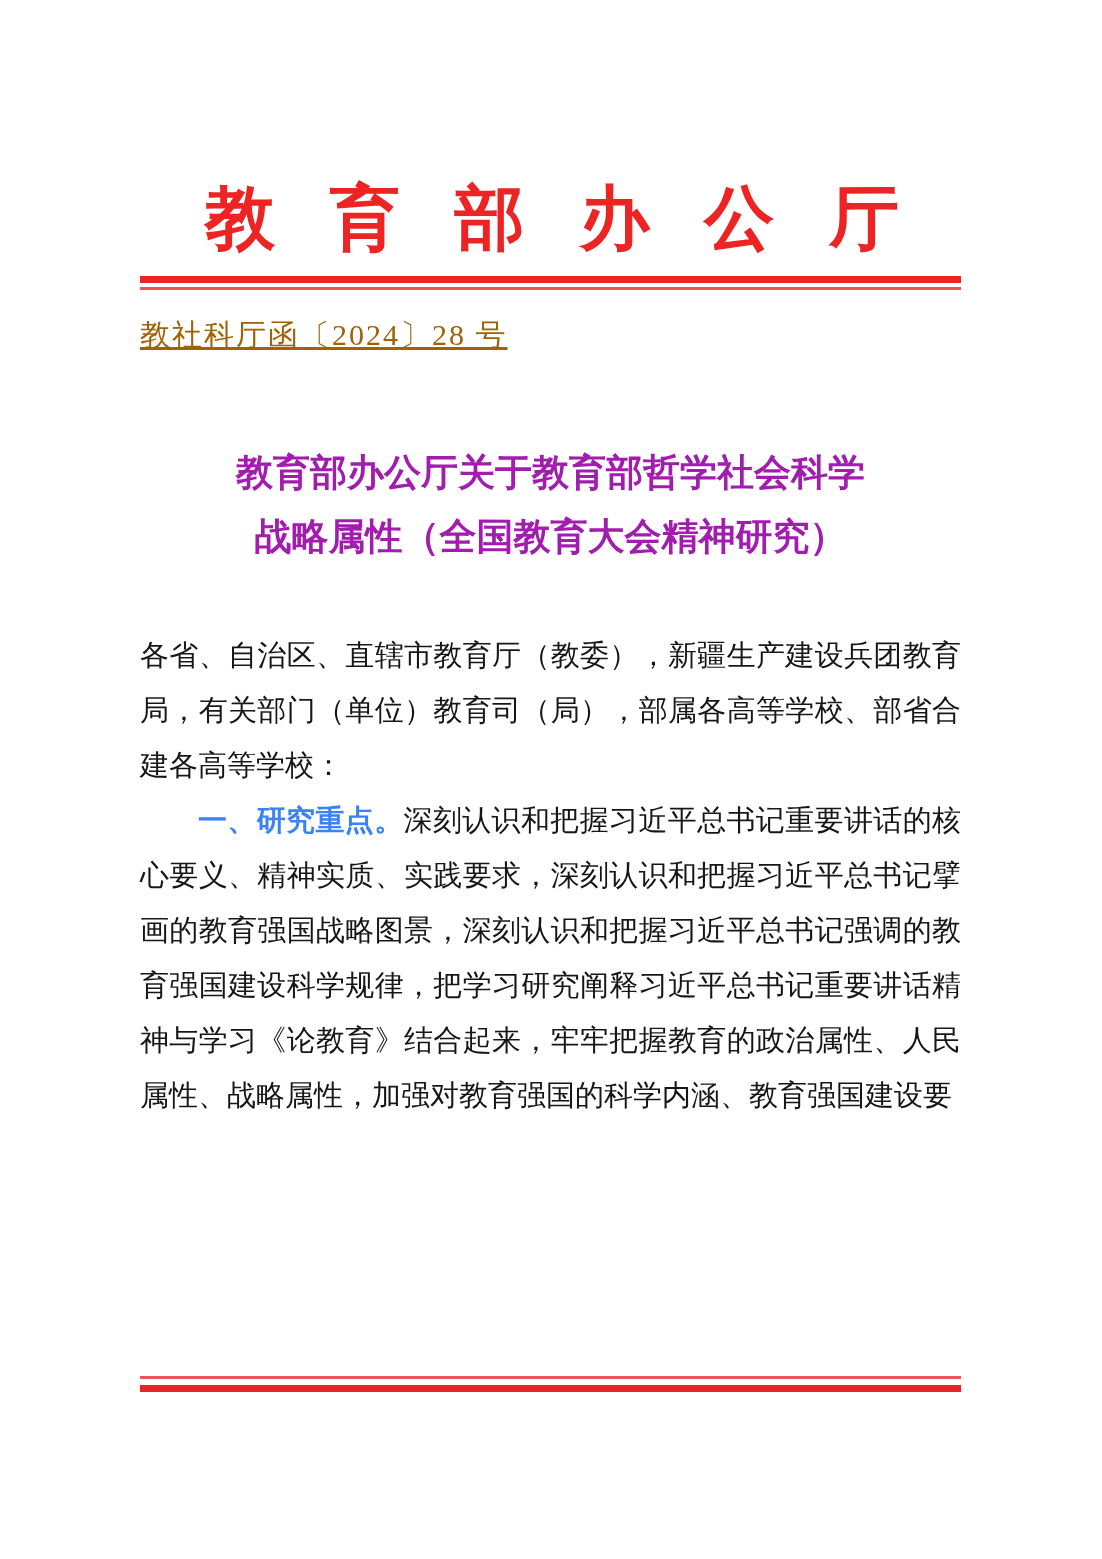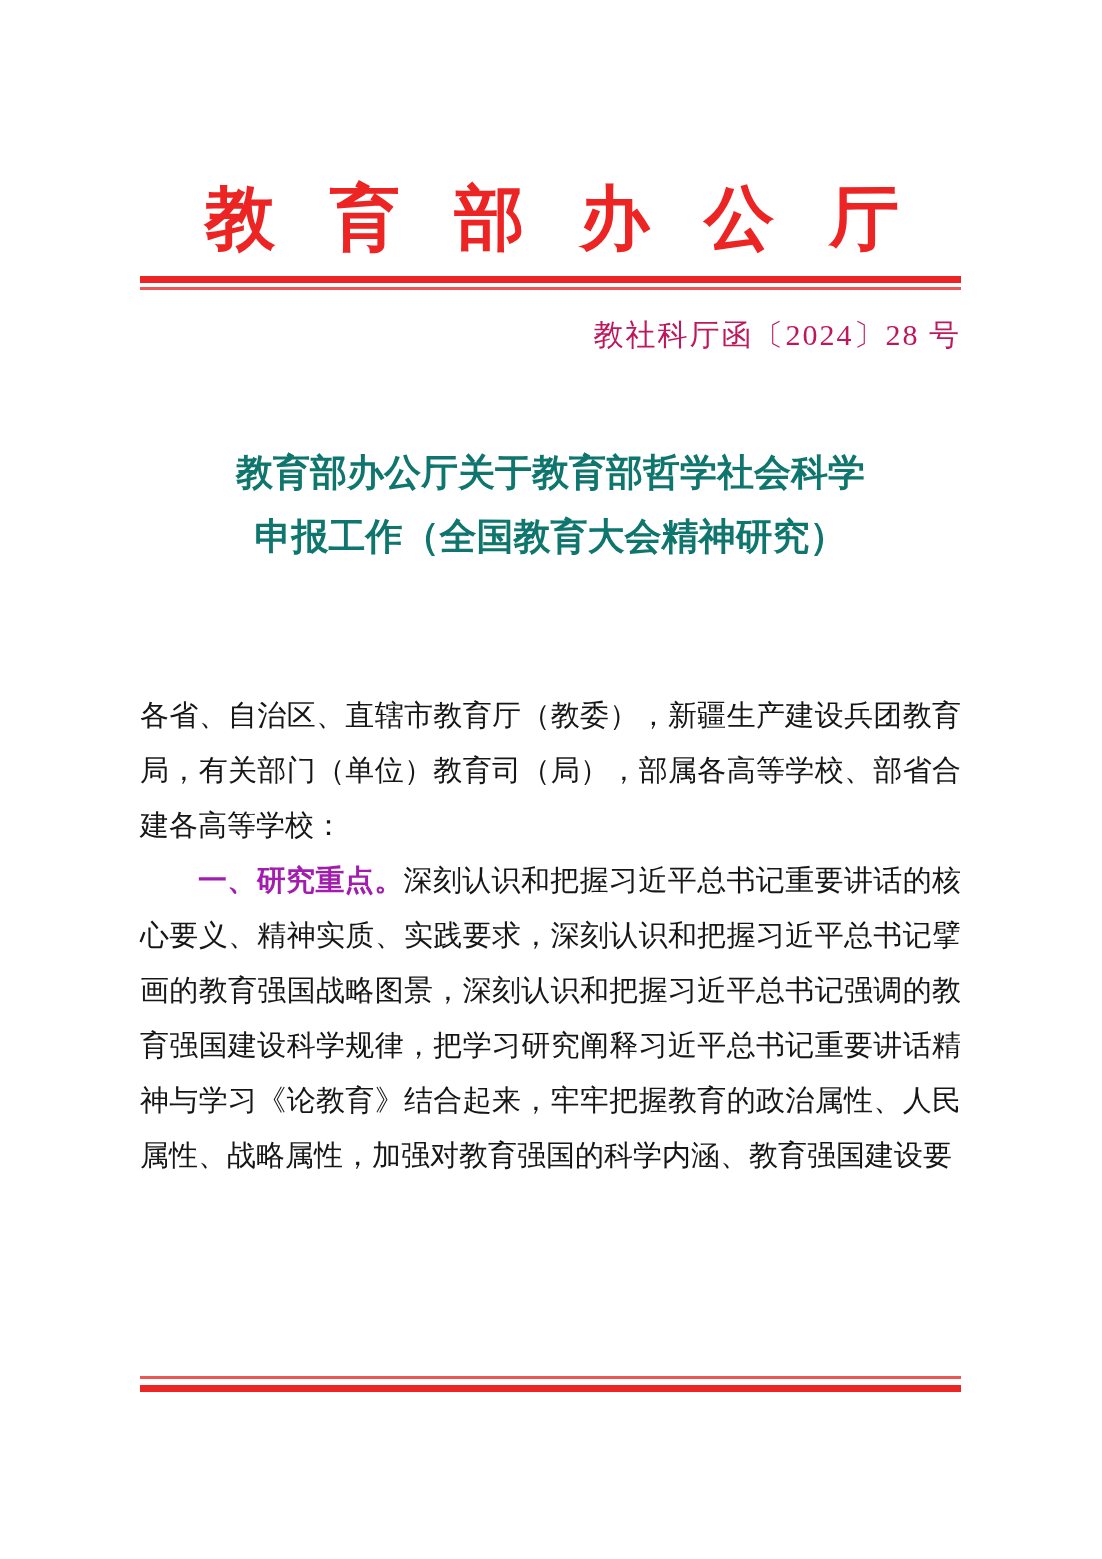--- a/index.html
+++ b/index.html
@@ -43,60 +43,61 @@
   #hdr-thick { top: 276px; }
   #hdr-thin  { top: 287px; }
   #ftr-thin  { top: 1376px; }
   #ftr-thick { top: 1385px; }
   
   .doc-number {
     position: absolute;
     left: 140px;
     top: 317px;
     width: 821px;
-    text-align: right;
+    text-align: left;
     font-size: 30px;
     line-height: 36px;
-    color: #be185d;
+    color: #a16207;
     letter-spacing: 2px;
+    text-decoration: underline;
   }
   
   .doc-title {
     position: absolute;
     left: 140px;
     top: 441px;
     width: 821px;
     text-align: center;
     font-weight: bold;
     font-size: 37px;
     line-height: 64px;
-    color: #0f766e;
+    color: #a21caf;
   }
   
   .doc-body {
     position: absolute;
     left: 140px;
-    top: 688px;
+    top: 628px;
     width: 821px;
     font-size: 29px;
     line-height: 55px;
     text-align: justify;
     color: #161616;
   }
   .doc-body p {
     margin: 0;
     padding: 0;
   }
   .doc-body p.indent {
     text-indent: 2em;
   }
   .seg-bold {
     font-weight: bold;
     font-family: Liberation Serif, serif;
-    color: #a21caf;
+    color: #3b82f6;
     margin-top: 16px;
   }
 </style>
 </head>
 <body>
 
 <div class="page">
 
   <div class="header-title">
       <span>教</span>
@@ -107,21 +108,21 @@
       <span>厅</span>
     </div>
 
   <div id="hdr-thick" class="rule rule-thick"></div>
   <div id="hdr-thin" class="rule rule-thin"></div>
 
   <div class="doc-number">教社科厅函〔2024〕28 号</div>
 
   <div class="doc-title">
       <div>教育部办公厅关于教育部哲学社会科学</div>
-      <div>申报工作（全国教育大会精神研究）</div>
+      <div>战略属性（全国教育大会精神研究）</div>
     </div>
 
   <div class="doc-body">
       <p><span>各省、自治区、直辖市教育厅（教委），新疆生产建设兵团教育局，有关部门（单位）教育司（局），部属各高等学校、部省合建各高等学校：</span></p>
       <p class="indent"><span class="seg-bold">一、研究重点。</span><span>深刻认识和把握习近平总书记重要讲话的核心要义、精神实质、实践要求，深刻认识和把握习近平总书记擘画的教育强国战略图景，深刻认识和把握习近平总书记强调的教育强国建设科学规律，把学习研究阐释习近平总书记重要讲话精神与学习《论教育》结合起来，牢牢把握教育的政治属性、人民属性、战略属性，加强对教育强国的科学内涵、教育强国建设要</span></p>
     </div>
 
   <div id="ftr-thin" class="rule rule-thin"></div>
   <div id="ftr-thick" class="rule rule-thick"></div>
 

